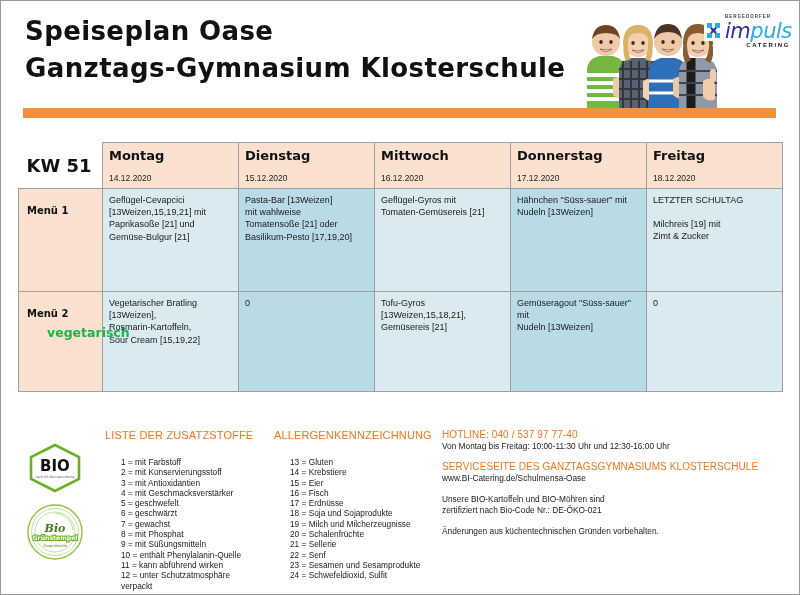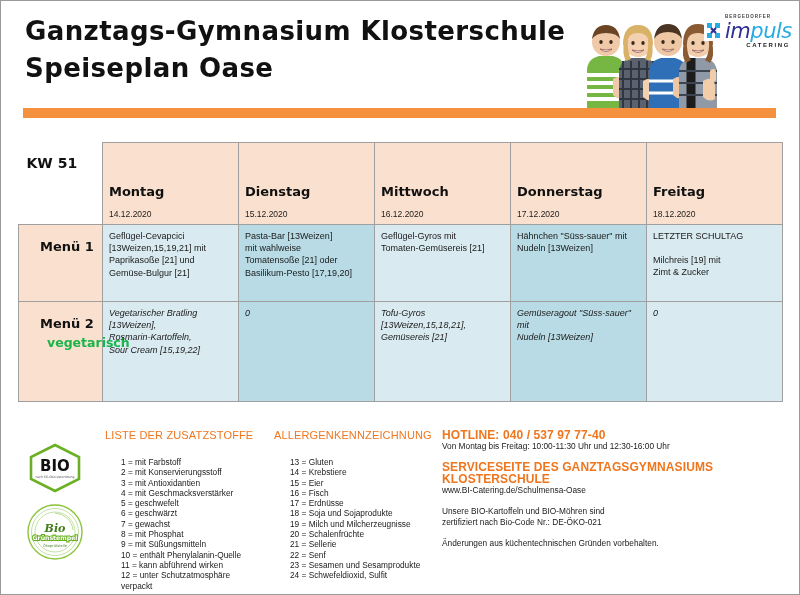--- a/index.html
+++ b/index.html
@@ -125,76 +125,74 @@
   .col-label { width: 84px; }
   .col-day { width: 136px; }
 
   .cell-kw {
     background: #ffffff;
     border-left: none !important;
     border-top: none !important;
     border-bottom: none !important;
     font-family: "DejaVu Sans", sans-serif;
     font-weight: bold;
-    font-size: 14px;
+    font-size: 18px;
     color: #111;
     padding-top: 12px !important;
     padding-left: 8px !important;
   }
   .cell-dayhead {
     background: #fae0ce;
     height: 46px;
   }
   .day-name {
     font-family: "DejaVu Sans", sans-serif;
     font-weight: bold;
     font-size: 13px;
     color: #111;
     line-height: 16px;
-    margin-top: 36px;
   }
   .day-date {
     font-size: 8.5px;
     color: #222;
     line-height: 12px;
     margin-top: 8px;
   }
 
   .cell-menulabel {
     background: #fae0ce;
     padding-top: 12px !important;
     padding-left: 8px !important;
   }
   .menu-name {
     font-family: "DejaVu Sans", sans-serif;
     font-weight: bold;
-    font-size: 13px;
+    font-size: 10px;
     color: #111;
     line-height: 19px;
-    margin-left: 13px;
   }
   .menu-tag {
     font-family: "DejaVu Sans", sans-serif;
     font-weight: bold;
     font-size: 12.5px;
     color: #19b44a;
     line-height: 18px;
     margin-top: 1px;
     margin-left: 20px;
   }
 
   .cell-dish {
     font-size: 9px;
     color: #1a1a1a;
     line-height: 12.2px;
   }
   .tint-a { background: #d9eaf0; }
   .tint-b { background: #b8dbe6; }
-  .row-m1 td.cell-dish { height: 77px; }
-  .row-m2 td.cell-dish { height: 100px; font-style: italic; }
+  .row-m1 td.cell-dish { height: 103px; }
+  .row-m2 td.cell-dish { height: 100px; }
   .dish-line { white-space: pre-wrap; }
   .dish-gap { height: 12px; }
 
   
   .footer {
     position: absolute;
     left: 0;
     top: 428px;
     width: 800px;
     height: 160px;
@@ -250,41 +248,41 @@
     padding: 0;
   }
   .sec-list li {
     font-size: 8.3px;
     color: #1a1a1a;
     line-height: 10.3px;
   }
 
   .info-head {
     color: #f0761e;
-    font-weight: bold;
-    font-size: 12px;
+    font-weight: normal;
+    font-size: 10px;
     letter-spacing: 0.1px;
     line-height: 12px;
   }
   .info-text {
     font-size: 8.3px;
     color: #1a1a1a;
     line-height: 11.4px;
   }
   .info-gap { height: 9px; }
 </style>
 </head>
 <body>
 
 <div class="page">
 
   <div class="header">
     <div class="title-block">
+      <div class="title-line">Speiseplan Oase</div>
       <div class="title-line">Ganztags-Gymnasium Klosterschule</div>
-      <div class="title-line">Speiseplan Oase</div>
     </div>
 
     <div class="photo-logo">
 
       <svg class="kids" viewBox="0 0 140 100">
         <rect x="0" y="0" width="140" height="100" fill="#ffffff"></rect>
 
         <g>
           <path d="M8 100 L8 62 Q8 50 20 47 L34 47 Q46 50 46 62 L46 100 Z" fill="#76b743"></path>
           <path d="M8 66 h38 M8 74 h38 M8 82 h38 M8 90 h38" stroke="#ffffff" stroke-width="4" fill="none"></path>

